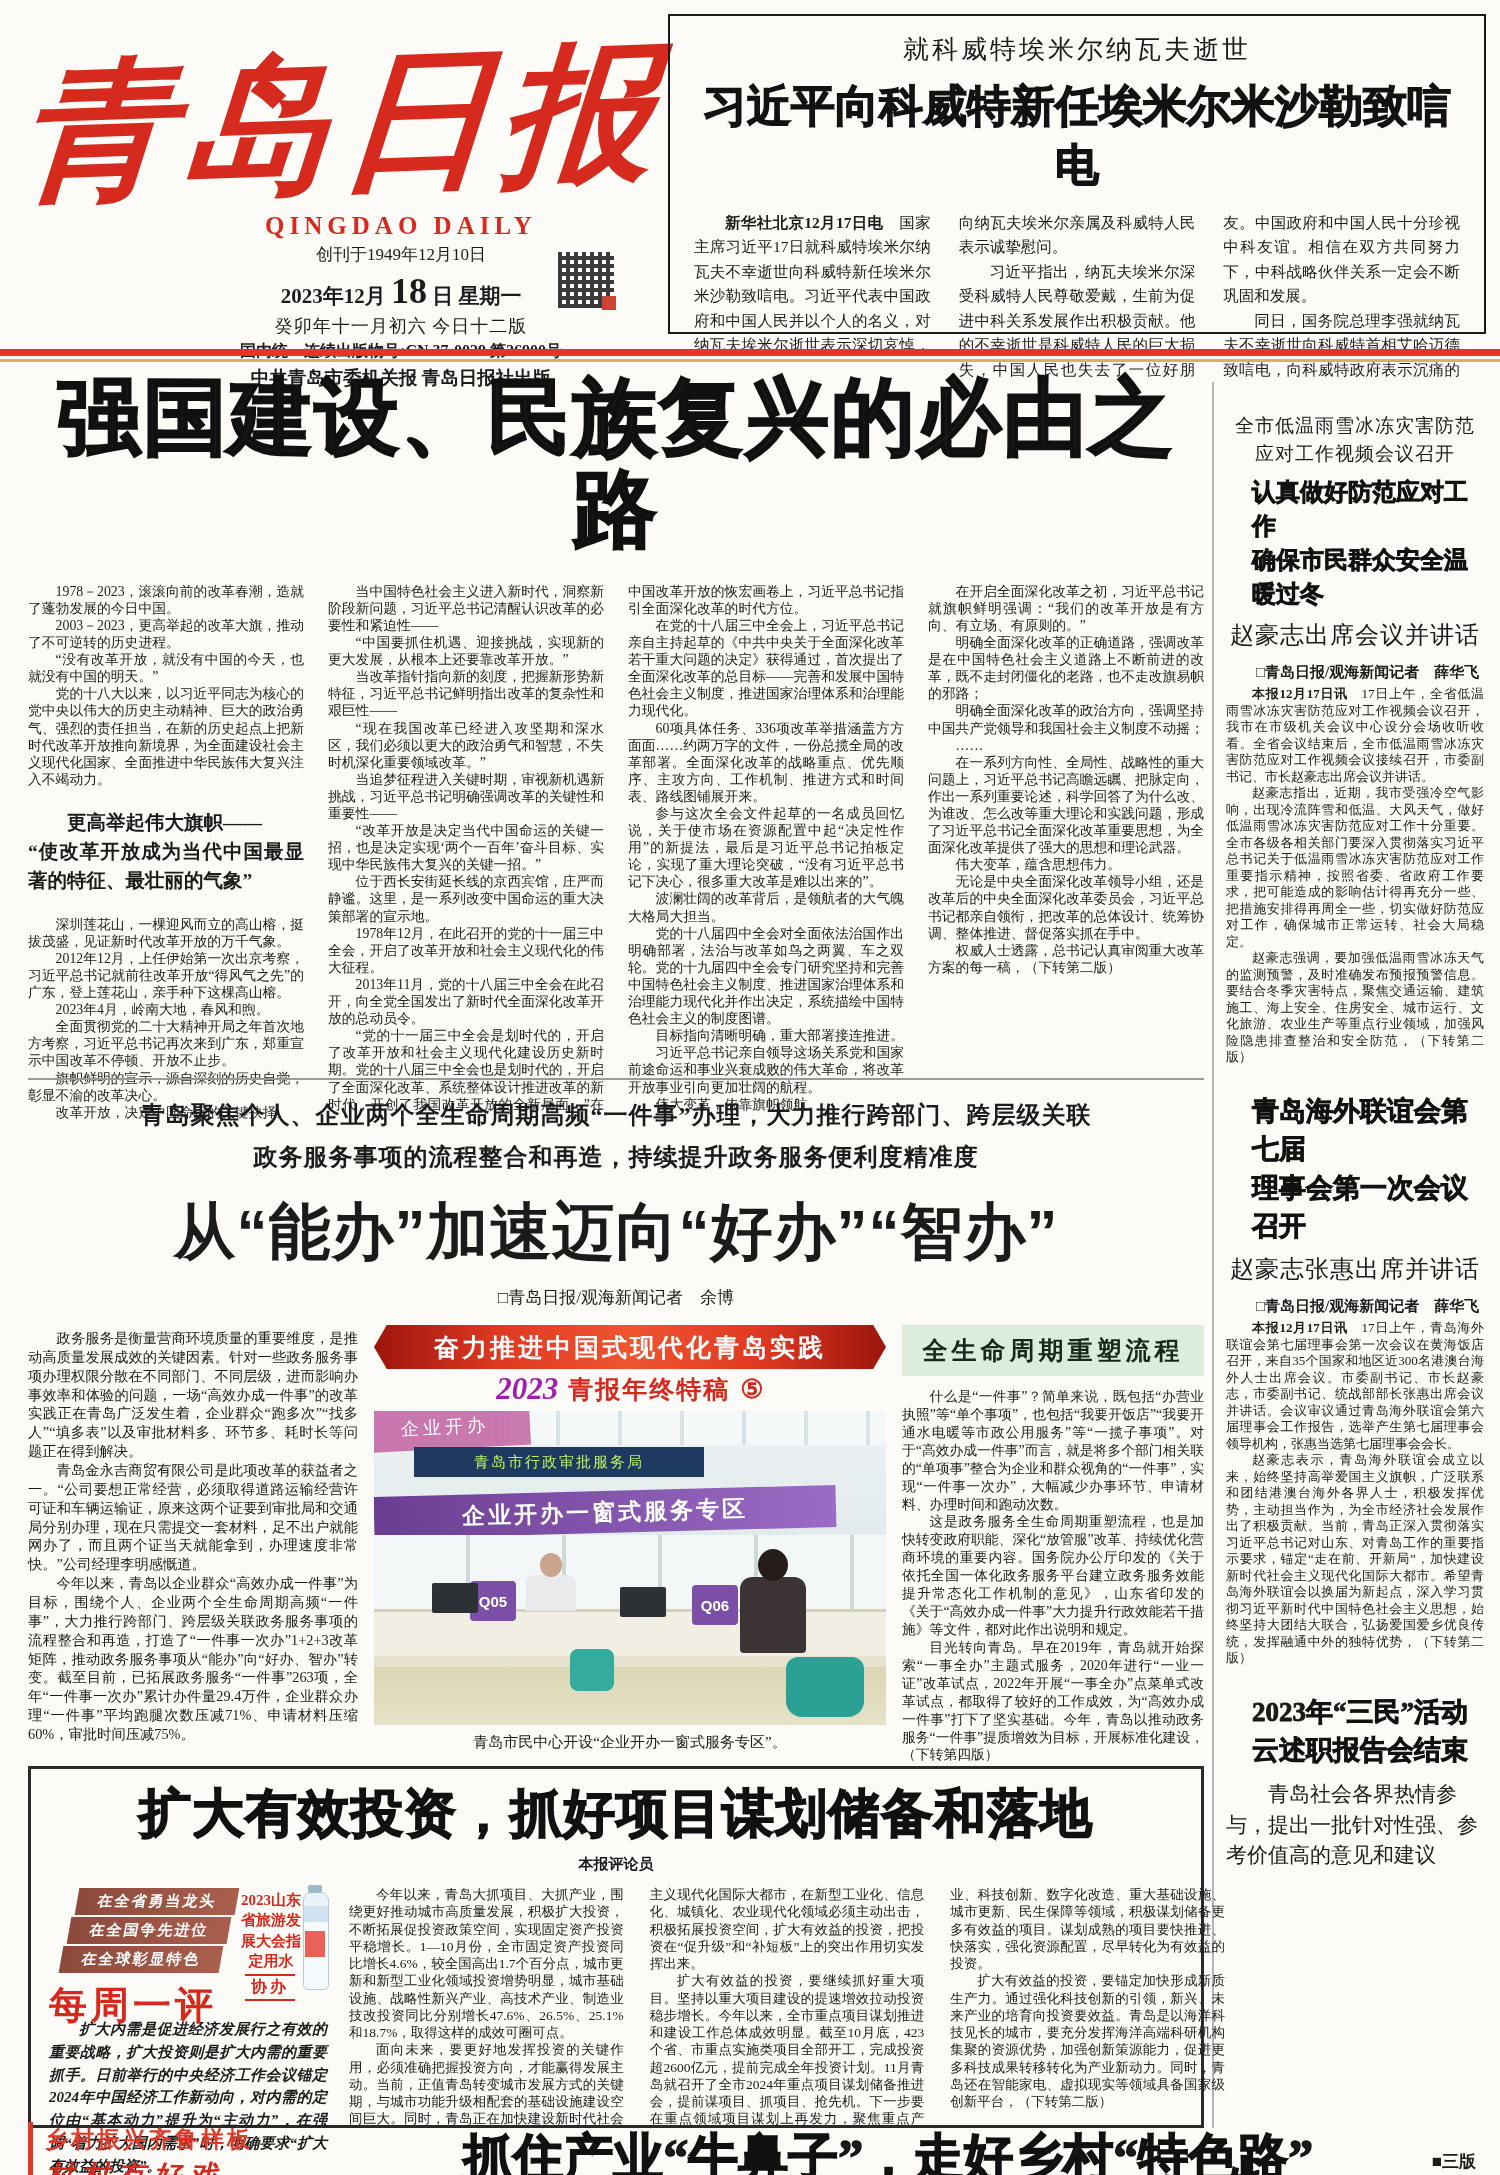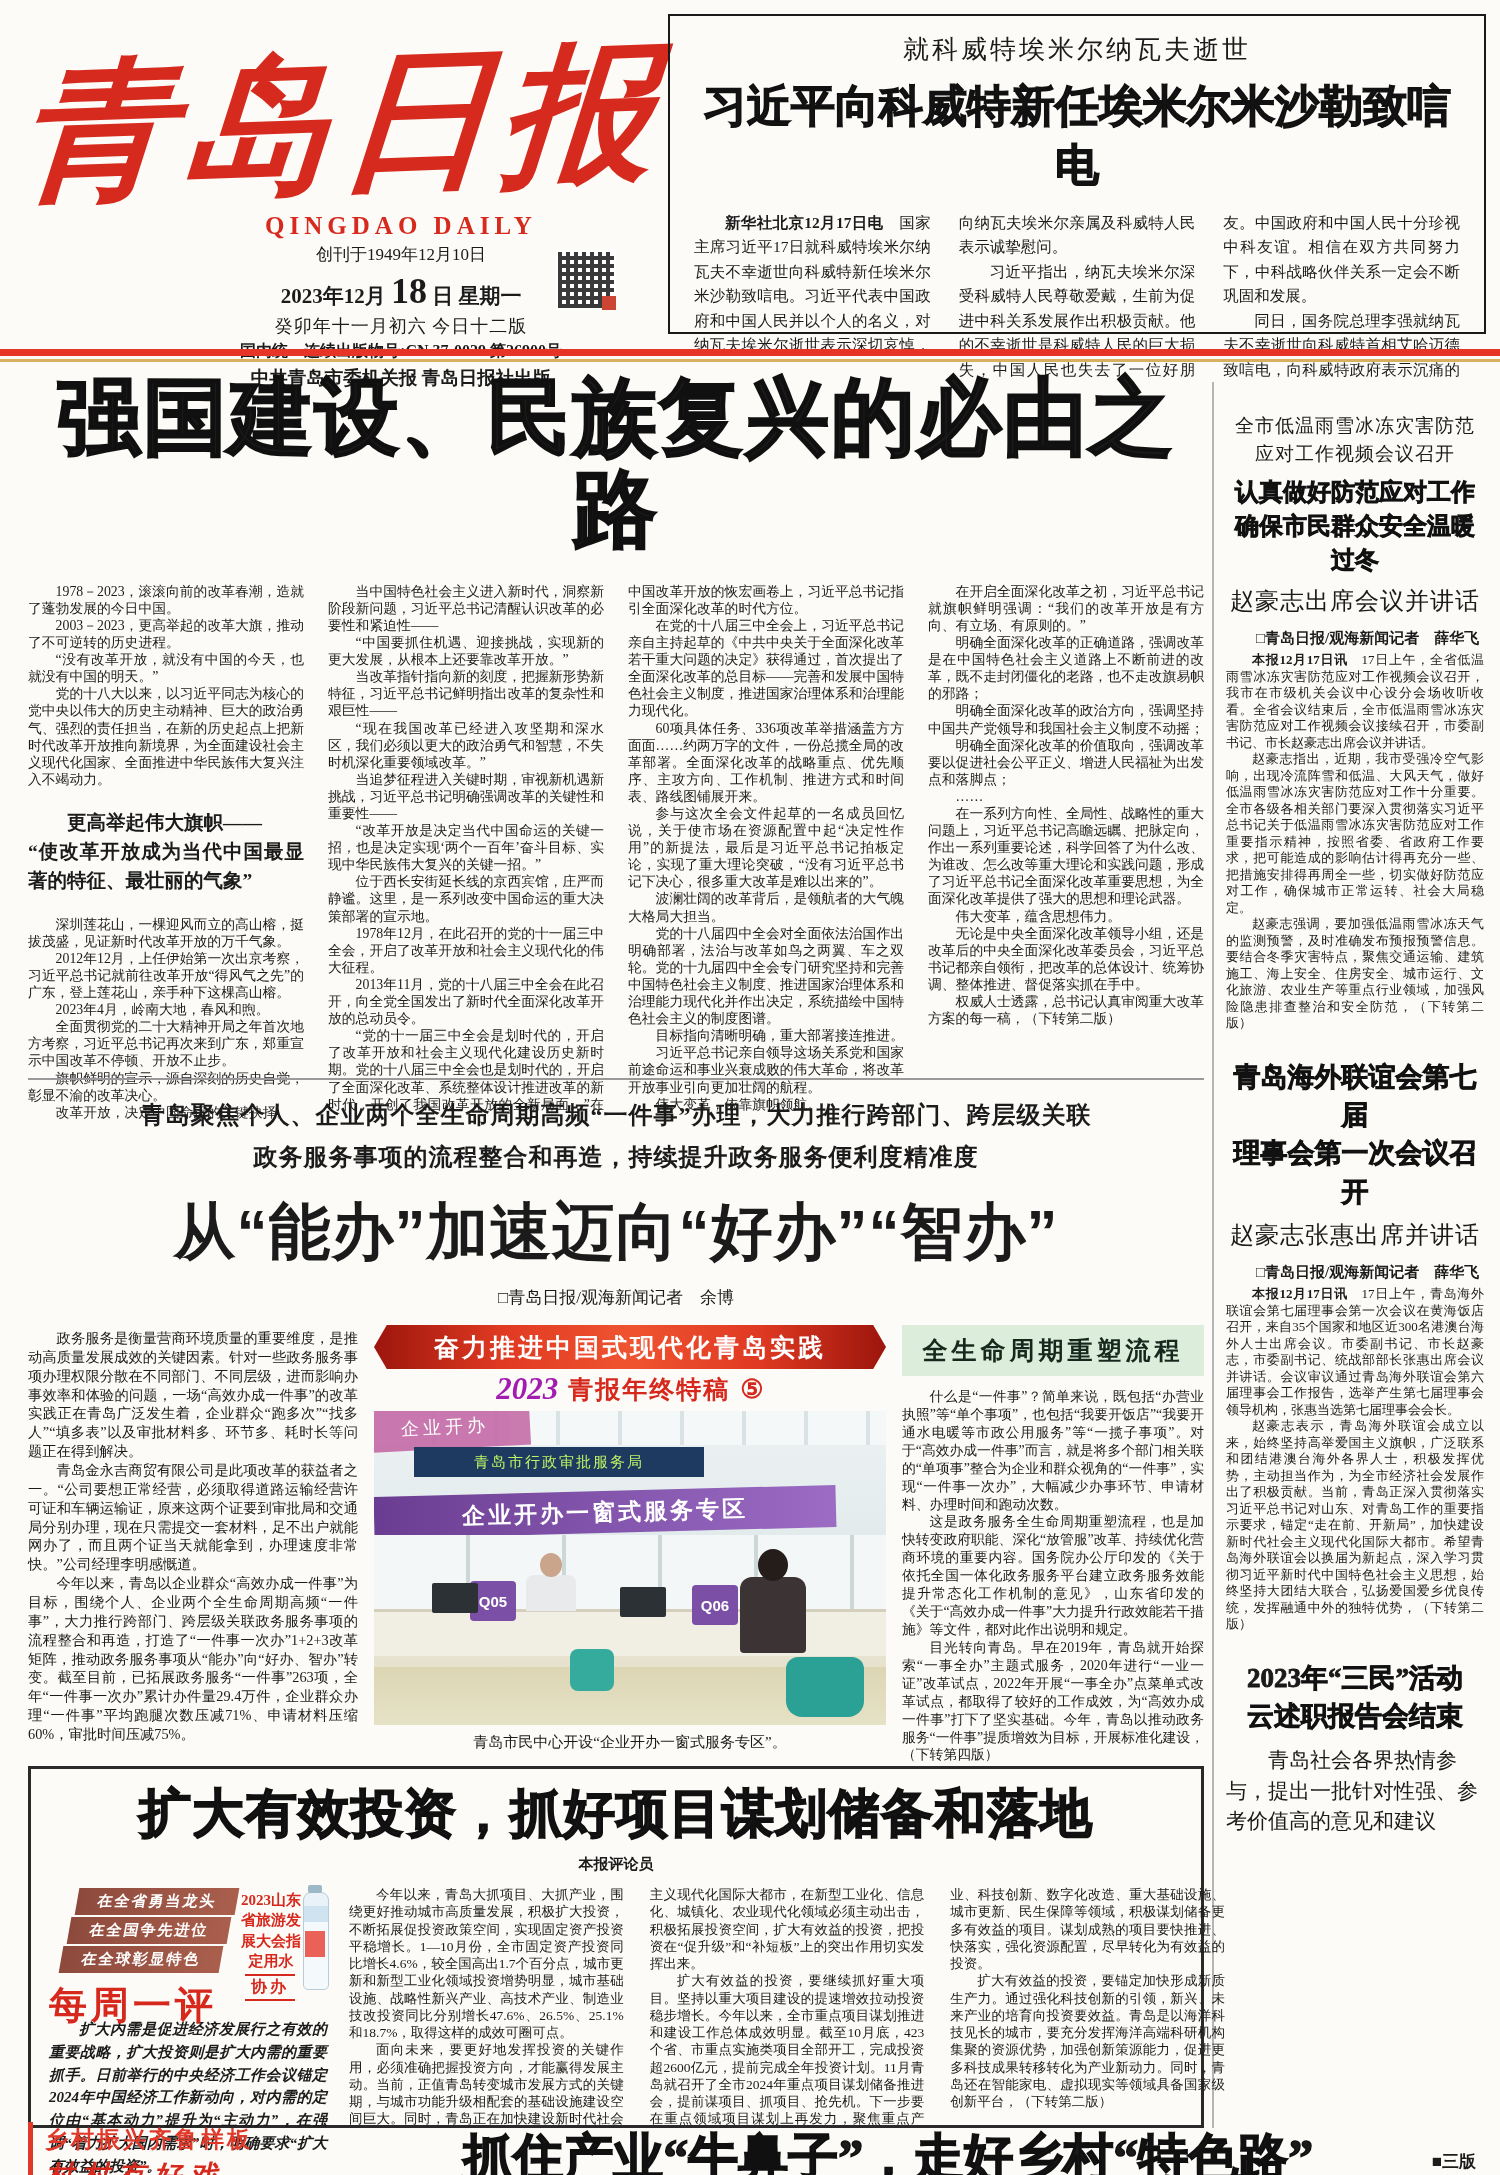--- a/index.html
+++ b/index.html
@@ -51,21 +51,21 @@
   .sb-label{display:inline-block;background:#d6281c;color:#fff;font-size:21px;font-weight:800;
             padding:5px 16px;margin-left:14px;letter-spacing:2px;}
   .sb-head-a{font-size:33px;font-weight:900;text-align:center;line-height:1.3;margin:16px 0 14px;
              -webkit-text-stroke:1px #111;}
   .sb-body-a{font-size:15.5px;line-height:1.68;text-align:justify;letter-spacing:0.5px;}
   .sb-body-a p{text-indent:2em;margin:0;}
   .sb-ref{text-align:right;font-size:16px;font-weight:800;margin-top:8px;}
   .sb-div{width:170px;border-top:2px solid #555;margin:16px auto 24px;}
   .sb-art{margin-top:26px;}
   .sb-kicker{font-size:19px;text-align:center;line-height:1.45;letter-spacing:1px;}
-  .sb-head{font-size:24px;font-weight:900;text-align:center;line-height:1.42;margin-top:8px;
+  .sb-head{font-size:24px;font-weight:900;text-align:left;line-height:1.42;margin-top:8px;margin-left:26px;
            -webkit-text-stroke:0.8px #111;}
   .sb-sub{font-size:24px;text-align:center;font-weight:400;margin-top:8px;letter-spacing:1px;}
   .sb-deck{font-size:21px;line-height:1.45;margin-top:10px;text-indent:2em;}
   .sb-byline{font-size:15px;font-weight:700;margin:12px 0 4px;padding-left:2em;}
   .sb-body{font-size:13px;line-height:1.27;text-align:justify;}
   .sb-body p{text-indent:2em;margin:0;}
   
   .svc{position:absolute;left:28px;top:1094px;width:1176px;}
   .svc-intro{text-align:center;font-size:24px;line-height:1.75;font-weight:600;letter-spacing:1px;}
   .svc-head{text-align:center;font-size:62px;font-weight:900;margin-top:12px;letter-spacing:1px;
@@ -224,21 +224,20 @@
           <p>60项具体任务、336项改革举措涵盖方方面面……约两万字的文件，一份总揽全局的改革部署。全面深化改革的战略重点、优先顺序、主攻方向、工作机制、推进方式和时间表、路线图铺展开来。</p>
           <p>参与这次全会文件起草的一名成员回忆说，关于使市场在资源配置中起“决定性作用”的新提法，最后是习近平总书记拍板定论，实现了重大理论突破，“没有习近平总书记下决心，很多重大改革是难以出来的”。</p>
           <p>波澜壮阔的改革背后，是领航者的大气魄大格局大担当。</p>
           <p>党的十八届四中全会对全面依法治国作出明确部署，法治与改革如鸟之两翼、车之双轮。党的十九届四中全会专门研究坚持和完善中国特色社会主义制度、推进国家治理体系和治理能力现代化并作出决定，系统描绘中国特色社会主义的制度图谱。</p>
           <p>目标指向清晰明确，重大部署接连推进。</p>
           <p>习近平总书记亲自领导这场关系党和国家前途命运和事业兴衰成败的伟大革命，将改革开放事业引向更加壮阔的航程。</p>
           <p>伟大变革，依靠旗帜领航。</p>
           <p>在开启全面深化改革之初，习近平总书记就旗帜鲜明强调：“我们的改革开放是有方向、有立场、有原则的。”</p>
           <p>明确全面深化改革的正确道路，强调改革是在中国特色社会主义道路上不断前进的改革，既不走封闭僵化的老路，也不走改旗易帜的邪路；</p>
           <p>明确全面深化改革的政治方向，强调坚持中国共产党领导和我国社会主义制度不动摇；</p>
-          <p>明确全面深化改革的价值取向，强调改革要以促进社会公平正义、增进人民福祉为出发点和落脚点；</p>
           <p>……</p>
           <p>在一系列方向性、全局性、战略性的重大问题上，习近平总书记高瞻远瞩、把脉定向，作出一系列重要论述，科学回答了为什么改、为谁改、怎么改等重大理论和实践问题，形成了习近平总书记全面深化改革重要思想，为全面深化改革提供了强大的思想和理论武器。</p>
           <p>伟大变革，蕴含思想伟力。</p>
           <p>无论是中央全面深化改革领导小组，还是改革后的中央全面深化改革委员会，习近平总书记都亲自领衔，把改革的总体设计、统筹协调、整体推进、督促落实抓在手中。</p>
           <p>权威人士透露，总书记认真审阅重大改革方案的每一稿，（下转第二版）</p>
         </div>
     </div>
   </div>
 
   <div class="rule-h"></div>

